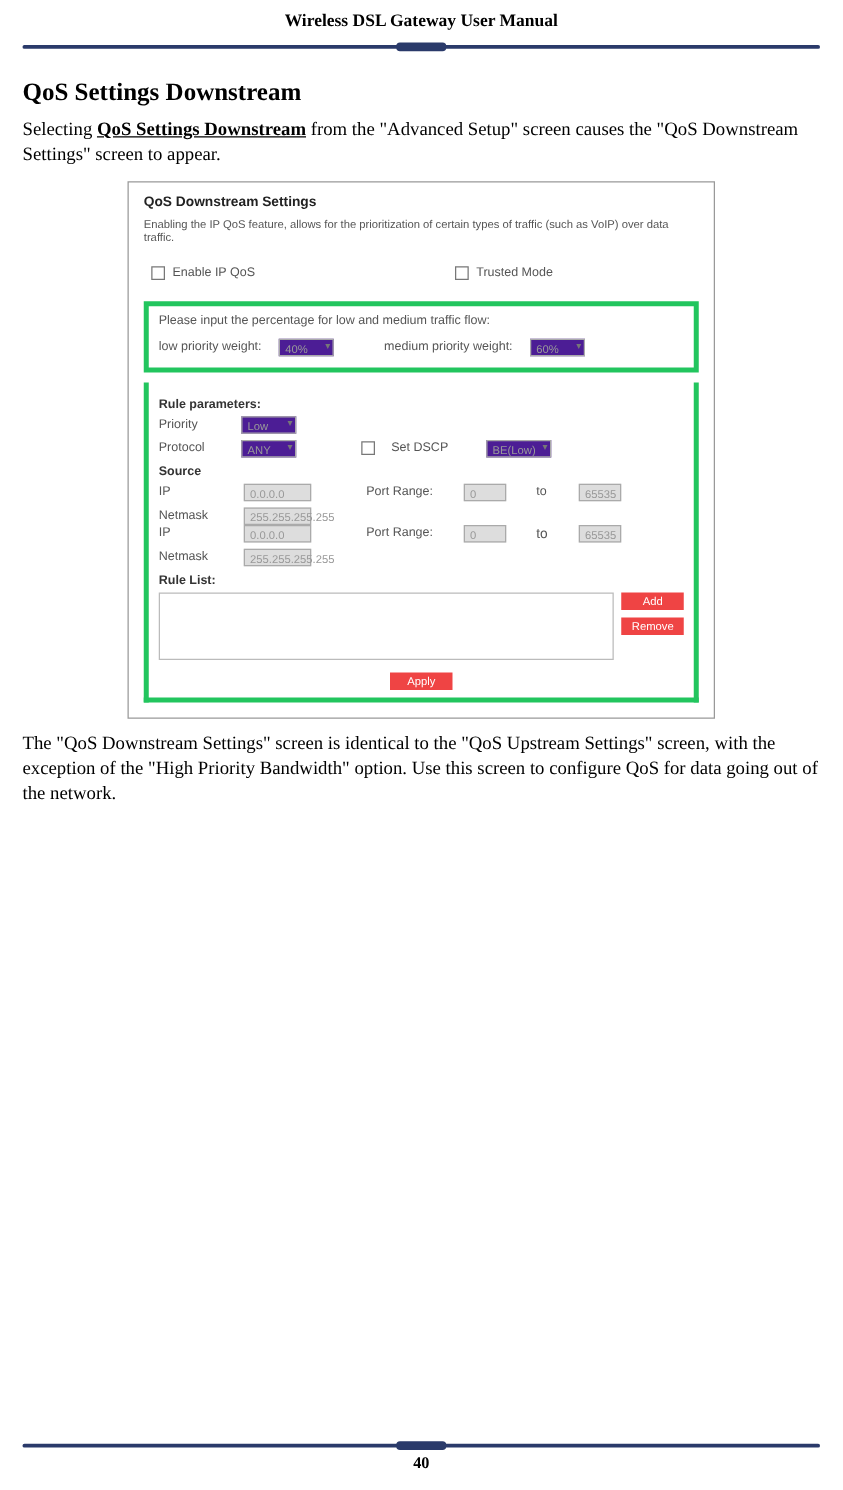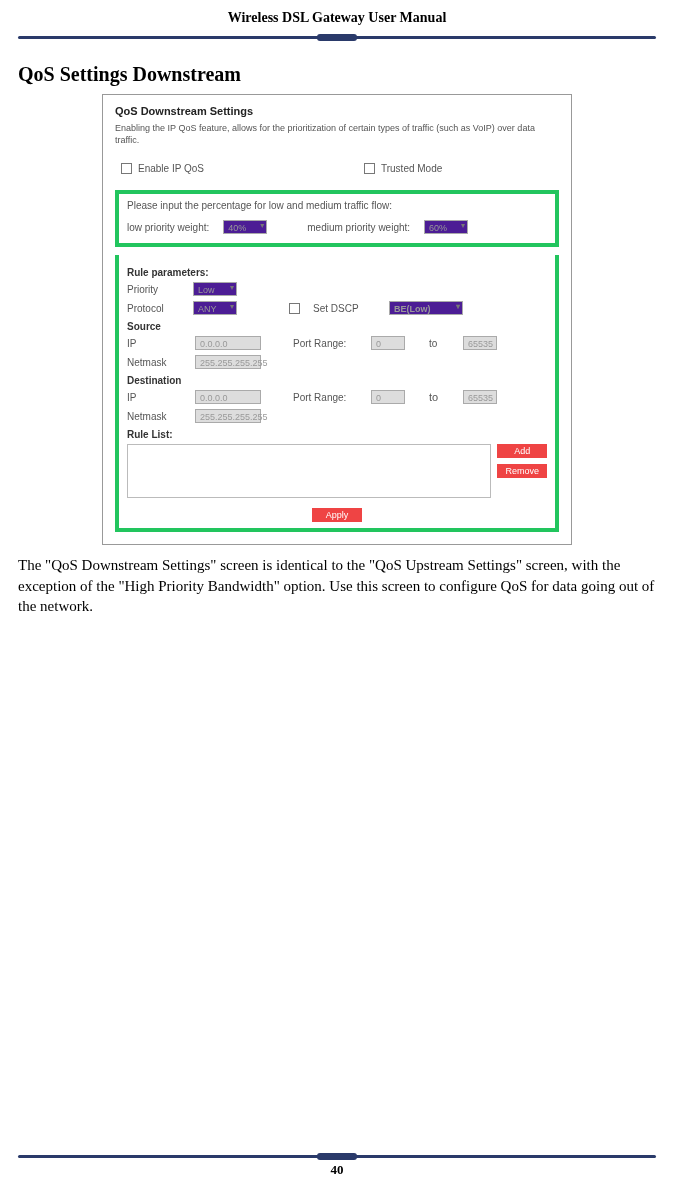--- a/index.html
+++ b/index.html
@@ -115,21 +115,21 @@
   }
   .ss-select { width: 44px; position: relative; }
   .ss-select::after {
     content: "▾";
     position: absolute;
     right: 2px;
     top: -1px;
     font-size: 8px;
     color: #777;
   }
-  .ss-input { background: #ddd; width: 66px; }
+  .ss-input { background: #ddd; width: 54px; }
   .ss-input-sm { width: 34px; }
   .ss-subhead {
     font-weight: bold;
     color: #333;
     margin: 6px 0 4px 0;
     font-size: 10px;
   }
   .ss-grid {
     display: grid;
     grid-template-columns: 60px 90px 18px 70px 50px 26px 50px;
@@ -207,20 +207,23 @@
 </style>
 </head>
 <body>
 
 <div class="page">
   <div class="top-header">Wireless DSL Gateway User Manual</div>
   <div class="top-rule"></div>
 
   <div class="section-heading">QoS Settings Downstream</div>
 
+  <div class="body-text">
+    <span>Selecting </span><span class="bold-u">QoS Settings Downstream</span><span> from the "Advanced Setup" screen causes the "QoS Downstream Settings" screen to appear.</span>
+  </div>
 
   <div class="screenshot-box">
     <div class="ss-title">QoS Downstream Settings</div>
     <div class="ss-desc">Enabling the IP QoS feature, allows for the prioritization of certain types of traffic (such as VoIP) over data traffic.</div>
 
     <div class="ss-row-top">
       <span class="ss-row">
         <span class="ss-check"></span>
         <span class="ss-label">Enable IP QoS</span>
       </span>
@@ -250,41 +253,40 @@
         <span></span>
           <span></span>
           <span></span>
           <span></span>
           <span></span>
 
         <span class="ss-label">Protocol</span>
         <span class="ss-select">ANY</span>
         <span class="ss-check"></span>
         <span class="ss-label">Set DSCP</span>
-        <span class="ss-select" style="width:74px;grid-column:span 3;font-weight:bold;">BE(Low)</span>
+        <span class="ss-select" style="width:52px;grid-column:span 3;">BE(Low)</span>
       </div>
 
       <div class="ss-subhead">Source</div>
       <div class="ss-grid-3">
         <span class="ss-label">IP</span>
         <span class="ss-input">0.0.0.0</span>
         <span class="ss-label">Port Range:</span>
         <span class="ss-input ss-input-sm">0</span>
         <span class="ss-label">to</span>
         <span class="ss-input ss-input-sm">65535</span>
 
         <span class="ss-label">Netmask</span>
         <span class="ss-input">255.255.255.255</span>
         <span></span>
           <span></span>
           <span></span>
           <span></span>
       </div>
 
-      <div class="ss-subhead">Destination</div>
       <div class="ss-grid-3">
         <span class="ss-label">IP</span>
         <span class="ss-input">0.0.0.0</span>
         <span class="ss-label">Port Range:</span>
         <span class="ss-input ss-input-sm">0</span>
         <span class="ss-label" style="font-size:11px;">to</span>
         <span class="ss-input ss-input-sm">65535</span>
 
         <span class="ss-label">Netmask</span>
         <span class="ss-input">255.255.255.255</span>

